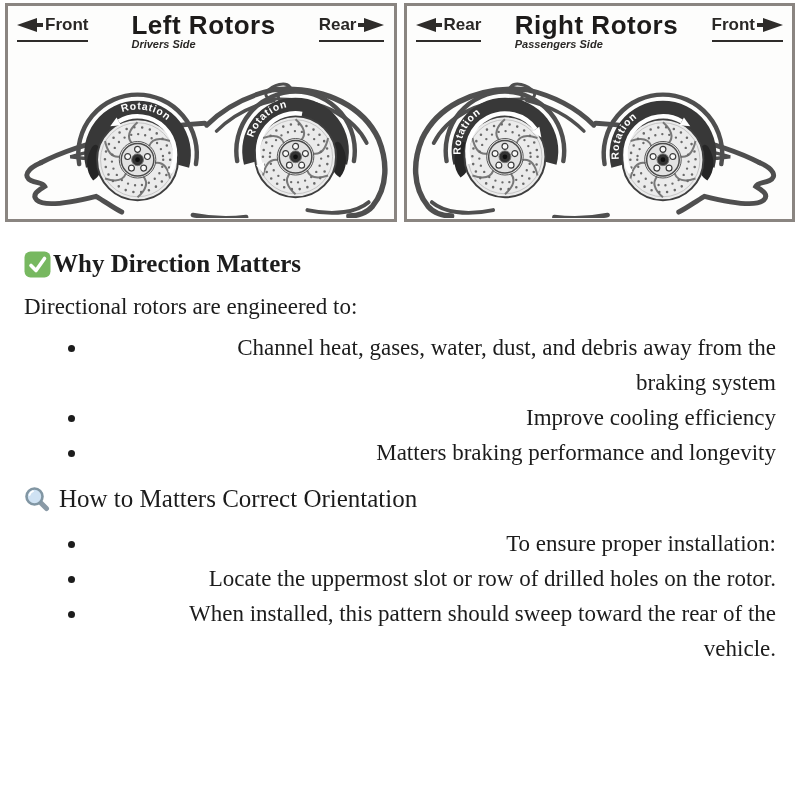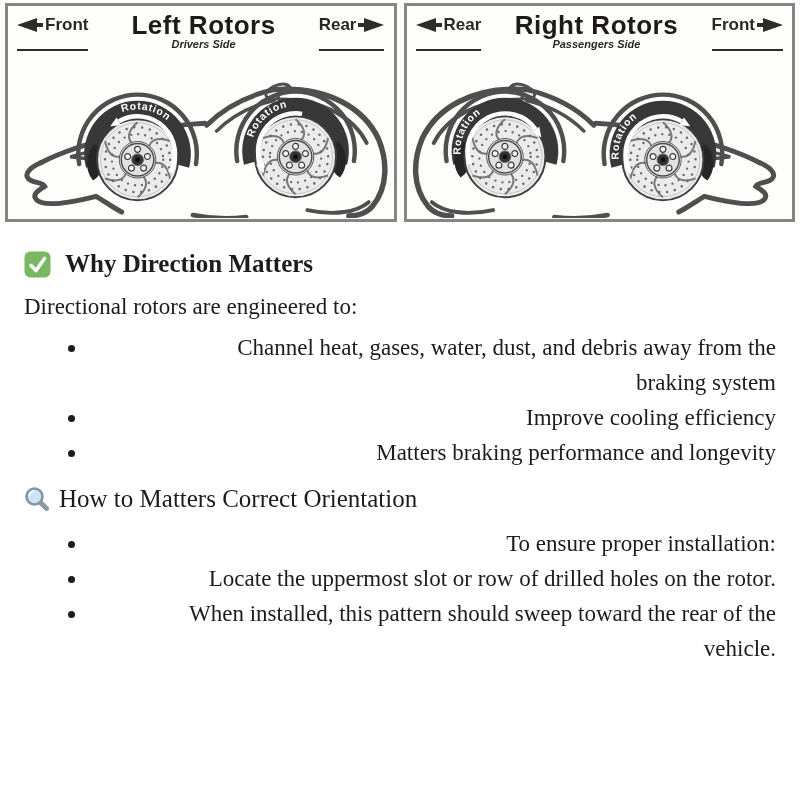--- a/index.html
+++ b/index.html
@@ -24,33 +24,33 @@
   }
   .panel-header {
     position: absolute; top: 5px; left: 9px; right: 9px;
     display: flex; justify-content: space-between; align-items: flex-start;
     font-family: "Liberation Sans", "DejaVu Sans", sans-serif;
     z-index: 2;
   }
   .dir {
     display: inline-flex; align-items: center; gap: 2px;
     border-bottom: 2.5px solid #2e2c2a;
-    padding-bottom: 14px; margin-top: 4px;
+    padding-bottom: 5px; margin-top: 4px;
     font-weight: bold; font-size: 17px; color: #2a2826;
   }
-  .titles { text-align: center; line-height: 1.05; margin-top: 1px; }
+  .titles { text-align: left; line-height: 1.05; margin-top: 1px; }
   .panel-title { font-size: 26px; font-weight: bold; color: #1d1b1a; letter-spacing: 0.5px; }
   .panel-subtitle { font-size: 11px; font-weight: bold; font-style: italic; color: #2a2826; }
   .car-svg { position: absolute; left: 0; bottom: 1px; width: 100%; height: 158px; z-index: 1; }
   .rot-text { font-family: "Liberation Sans", "DejaVu Sans", sans-serif; font-weight: bold; font-size: 10.5px; fill: #ffffff; letter-spacing: 0.8px; }
 
   
   .article { padding: 8px 24px 0 24px; font-size: 23px; line-height: 35px; }
   .intro { margin: 0; white-space: pre-line; }
-  h2 { font-size: 25px; line-height: 34px; display: flex; align-items: center; gap: 14px; }
+  h2 { font-size: 25px; line-height: 34px; display: flex; align-items: center; gap: 2px; }
   h2.why { margin: 17px 0 8px 0; font-weight: bold; }
   h2.how { margin: 12px 0 0 0; font-weight: normal; gap: 8px; }
   .lead { margin: 8px 0 0 0; }
   ul { margin: 6px 0 10px 0; padding-left: 64px; text-align: right; }
   ul.how-list { margin: 10px 0 0 0; }
   li { margin: 0; white-space: pre-line; }
   .emoji-icon { flex: 0 0 auto; display: inline-block; }
 </style>
 </head>
 <body>

